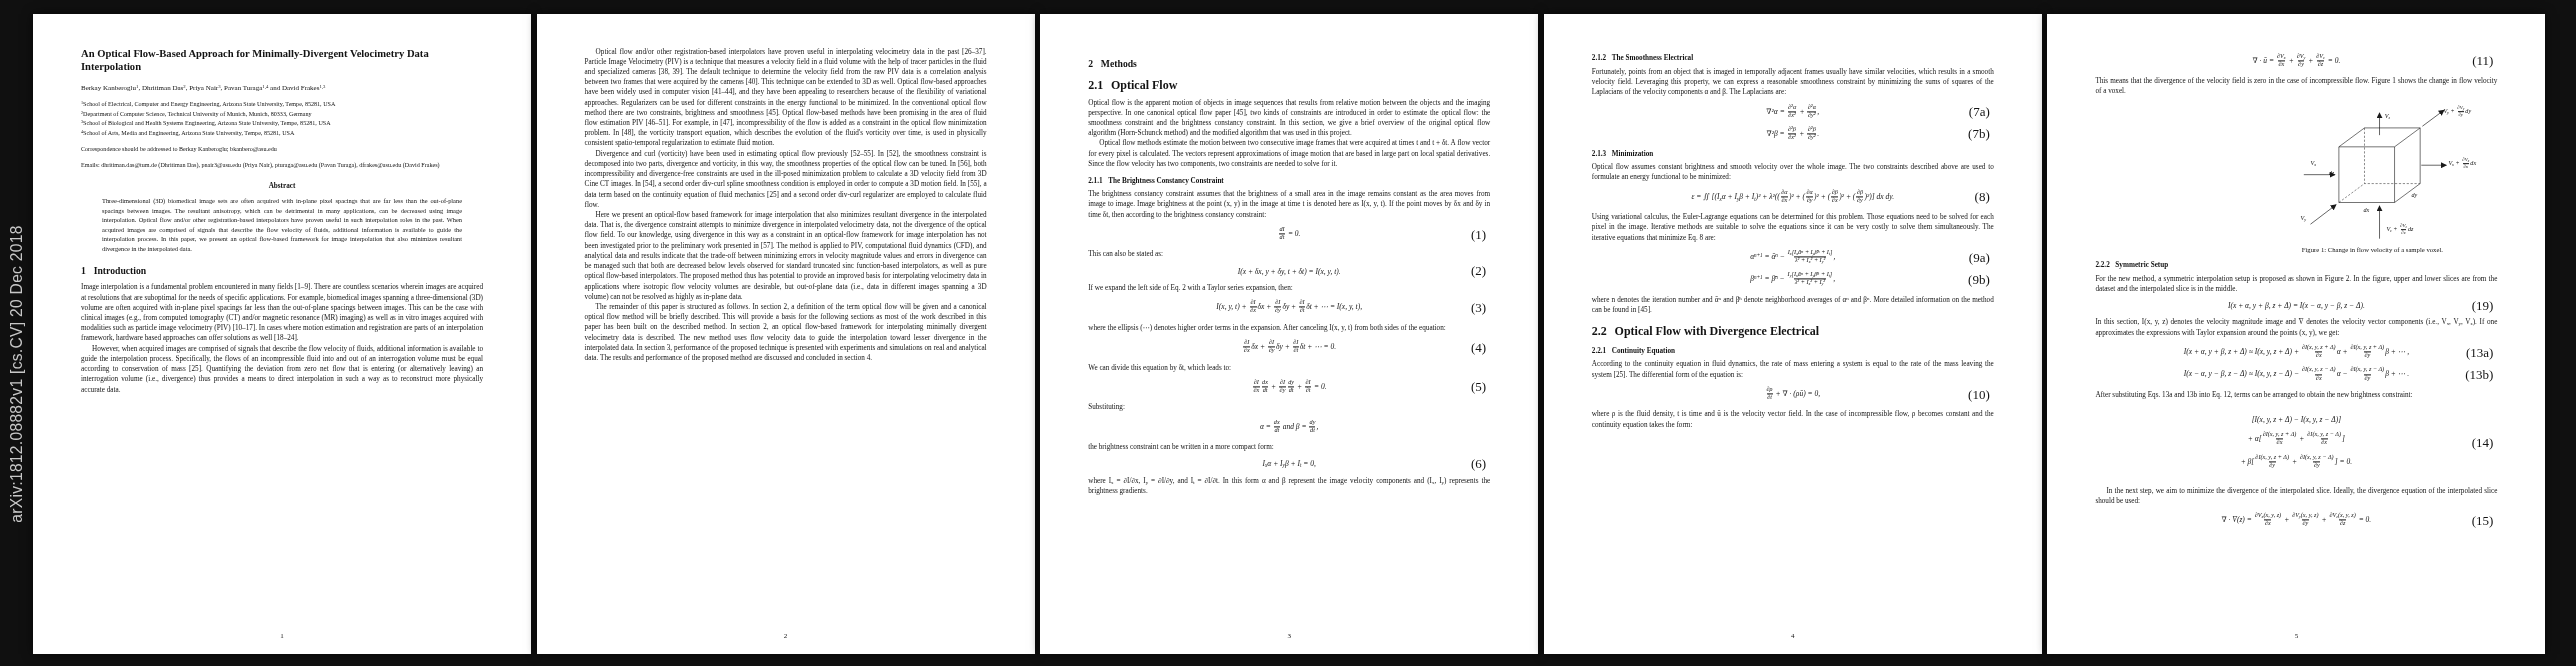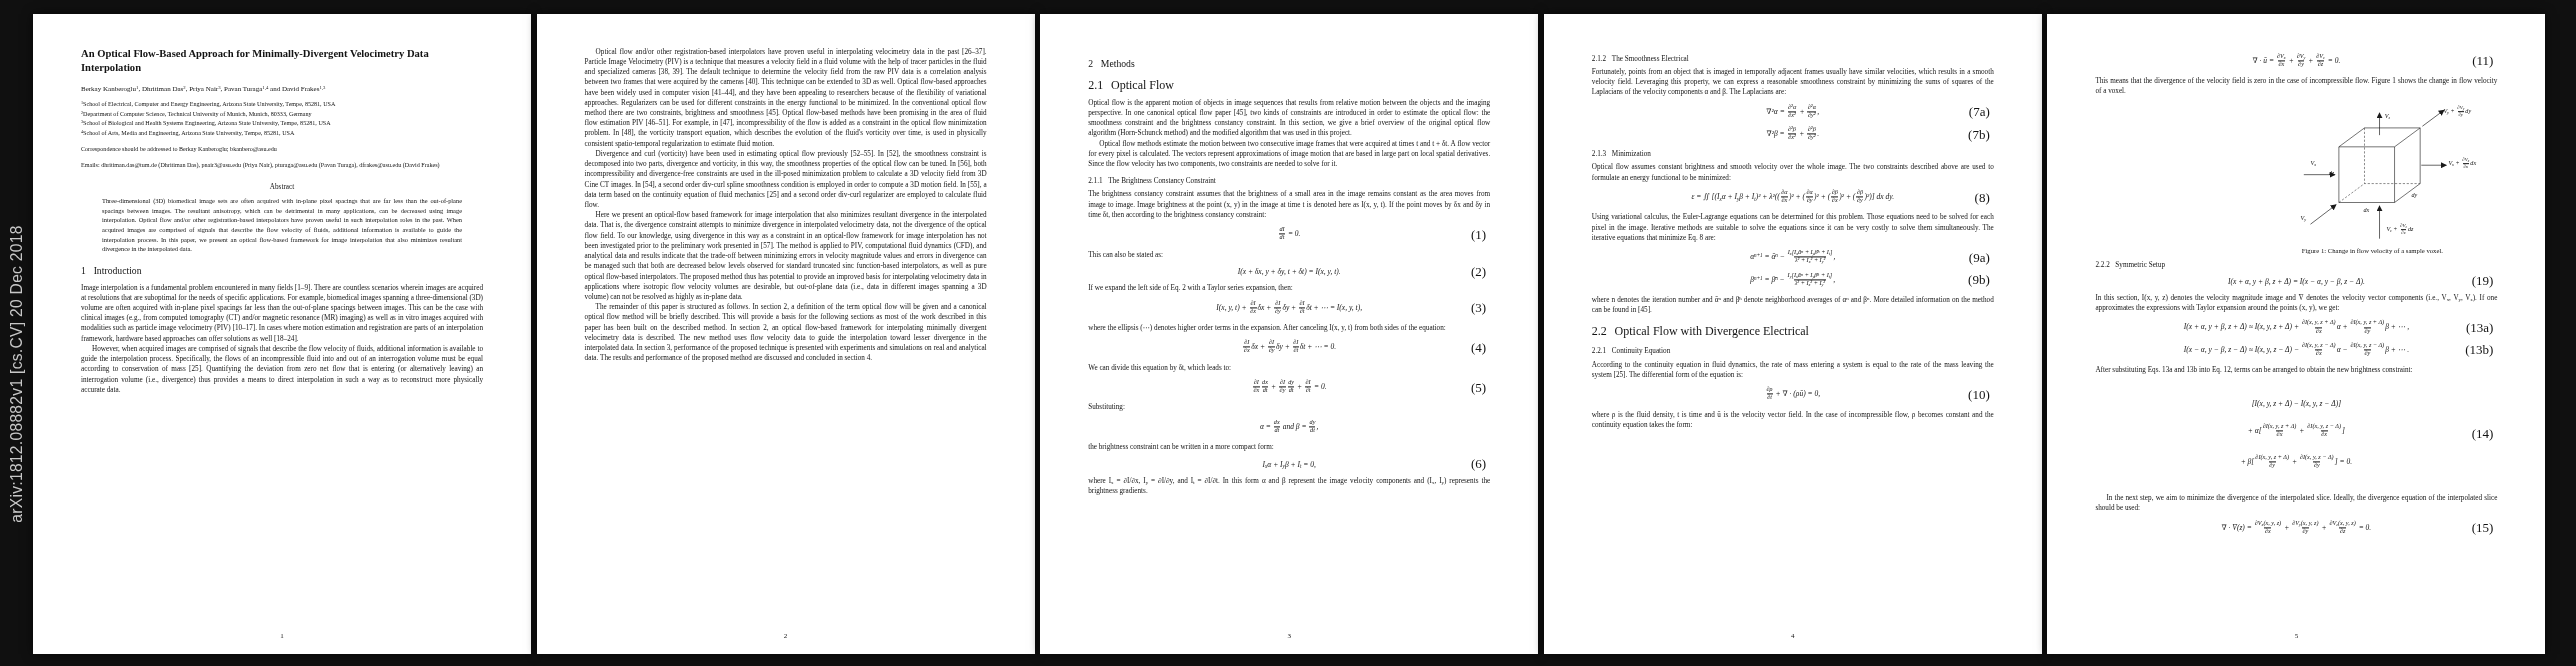--- a/index.html
+++ b/index.html
@@ -3,42 +3,42 @@
 <meta charset="utf-8">
 <style>
   *{margin:0;padding:0;box-sizing:border-box}
   html,body{width:2576px;height:667px}
   body{background:#101010;overflow:hidden;font-family:"Liberation Serif","DejaVu Serif",serif}
   .screen{display:flex;width:100%;height:100%}
   .arxiv-strip{flex:0 0 33px;position:relative;height:667px}
   .arxiv-label{position:absolute;left:16.7px;top:56%;transform:translate(-50%,-50%) rotate(-90deg);
     white-space:nowrap;color:#c8c8c8;font-size:15.6px;letter-spacing:0.3px;
     font-family:"Liberation Sans","DejaVu Sans",sans-serif}
-  .pages{display:flex;gap:5.6px;padding:13.3px 0;align-items:flex-end}
+  .pages{display:flex;gap:5.6px;padding:13.3px 0;align-items:center}
   .page{width:498px;height:640px;background:#ffffff;position:relative;padding:33px 48px 25.6px;
     overflow:hidden;box-shadow:0 0 10px rgba(0,0,0,.65);color:#131313}
   .page-num{position:absolute;bottom:13.3px;left:0;right:0;text-align:center;font-size:7px}
   .doc-title{font-size:10.6px;font-weight:700;line-height:1.32;max-width:356px;margin-bottom:10px}
   .authors{font-size:7px;margin-bottom:7.8px}
   .affil{font-size:6.1px;line-height:1.55}
   .correspondence{margin-top:6.7px}
   .emails{margin-top:6.7px;max-width:367px}
-  .abs-head{text-align:center;font-weight:400;font-size:7.2px;margin:12.2px 0 5.6px}
+  .abs-head{text-align:center;font-weight:700;font-size:7.2px;margin:12.2px 0 5.6px}
   .abstract{font-size:6.4px;line-height:1.5;text-align:justify;margin:0 21px}
-  .heading{font-weight:400}
+  .heading{font-weight:700}
   .h1{font-size:9.7px;margin:11px 0 6.7px}
   .h2{font-size:12px;margin:9px 0 5px}
   .h3{font-size:7.2px;margin:7.8px 0 4.4px}
   .hnum{margin-right:7.8px}
   .h3 .hnum{margin-right:5.6px}
   .para{font-size:7.2px;line-height:1.42;text-align:justify;text-indent:11px}
   .noindent{text-indent:0}
   .eq-row{position:relative;text-align:center;margin:7.2px 0;font-size:7.5px}
   .eq-body{font-style:italic;display:inline-block}
-  .eq-line{margin:16px 0}
+  .eq-line{margin:8px 0}
   .eq-num{position:absolute;right:4px;top:50%;transform:translateY(-50%);font-size:13px;font-style:normal}
   sub,sup{font-size:.68em;line-height:0}
   sub{vertical-align:-.25em}
   sup{vertical-align:.45em}
   .frac{display:inline-flex;flex-direction:column;align-items:center;vertical-align:middle;
     font-size:.82em;line-height:1.15;margin:0 1.1px;transform:translateY(-0.6px)}
   .frac .fd{border-top:0.6px solid #131313;padding:0 0.6px}
   .figure-block{width:250px;margin:5.6px 0 6.7px auto;font-style:normal}
   .fig-canvas{position:relative;width:250px;height:140px}
   .fig-label{position:absolute;font-size:6.1px;font-style:italic;transform:translate(-50%,-50%);white-space:nowrap}
@@ -246,20 +246,21 @@
                 <span class="fn">∂V<sub>z</sub></span>
                 <span class="fd">∂z</span>
               </span>dz</div>
             <div class="fig-label" style="left: 119px; top: 108px;">dx</div>
             <div class="fig-label" style="left: 167px; top: 93px;">dy</div>
             <div class="fig-label" style="left: 84px; top: 71px;">dz</div>
           </div>
           <div class="fig-caption">Figure 1: Change in flow velocity of a sample voxel.</div>
         </div>
         <div class="heading h3"><span class="hnum">2.2.2</span><span class="htxt">Symmetric Setup</span></div>
+        <div class="para noindent">For the new method, a symmetric interpolation setup is proposed as shown in Figure 2. In the figure, upper and lower slices are from the dataset and the interpolated slice is in the middle.</div>
         <div class="eq-row"><span class="eq-body">I(x + α, y + β, z + Δ) = I(x − α, y − β, z − Δ).</span><span class="eq-num">(19)</span></div>
         <div class="para noindent">In this section, I(x, y, z) denotes the velocity magnitude image and V̄ denotes the velocity vector components (i.e., V<sub>x</sub>, V<sub>y</sub>, V<sub>z</sub>). If one approximates the expressions with Taylor expansion around the points (x, y), we get:</div>
         <div class="eq-row"><span class="eq-body">I(x + α, y + β, z + Δ) ≈ I(x, y, z + Δ) + <span class="frac">
               <span class="fn">∂I(x, y, z + Δ)</span>
               <span class="fd">∂x</span>
             </span>α + <span class="frac">
               <span class="fn">∂I(x, y, z + Δ)</span>
               <span class="fd">∂y</span>
             </span>β + ⋯ ,</span><span class="eq-num">(13a)</span></div>
         <div class="eq-row"><span class="eq-body">I(x − α, y − β, z − Δ) ≈ I(x, y, z − Δ) − <span class="frac">

